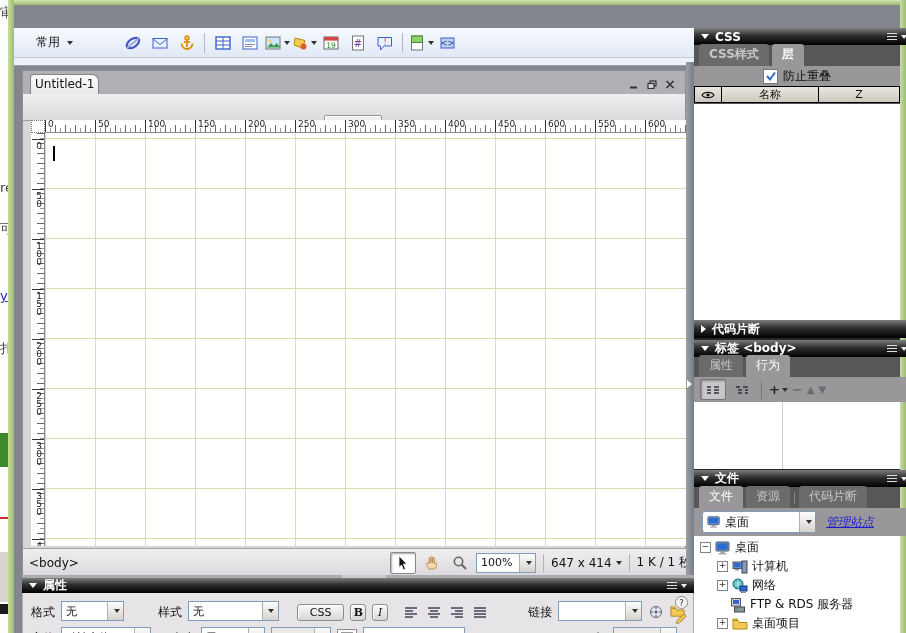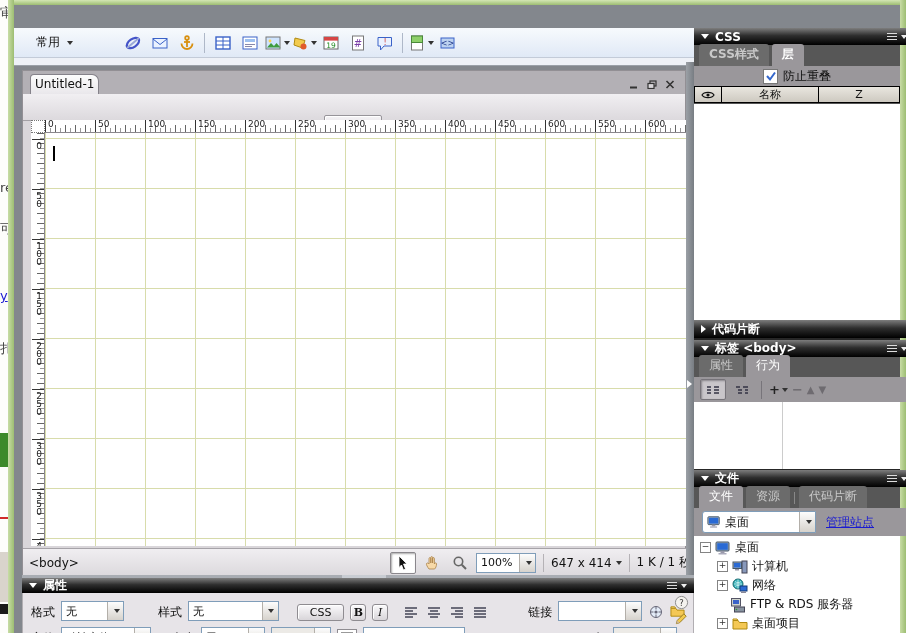--- a/index.html
+++ b/index.html
@@ -160,21 +160,21 @@
   .tgsep{width:1px;height:18px;background:#77747a;margin:0 3px;}
   .tgtxt{font-size:13px;font-weight:bold;color:#222;display:flex;align-items:center;}
   .tgtxt.dim{color:#6e6b70;font-size:10px;}
   #tag-list{top:374px;height:67px;background:#fff;}
   #tag-list::after{content:"";position:absolute;left:88px;top:0;bottom:0;width:1px;background:#ccc;}
   #files-head{top:442px;height:17px;}
   #files-tabs{top:459px;height:21px;}
   #files-site{top:480px;height:28px;display:flex;align-items:center;gap:10px;padding:0 8px;}
   #site-combo{width:112px;height:20px;border-radius:3px 0 0 3px;}
   #site-combo .val{display:flex;align-items:center;gap:4px;font-size:12px;}
-  #manage-link{color:#1b1bd1;text-decoration:underline;white-space:nowrap;}
+  #manage-link{color:#1b1bd1;text-decoration:underline;white-space:nowrap;font-style:italic;}
   #file-tree{top:508px;height:97px;background:#fff;overflow:hidden;padding-top:2px;}
   .tree-row{display:flex;align-items:center;height:19px;gap:4px;}
   .texp{width:9px;height:9px;border:1px solid #848484;background:#fff;font-size:9px;line-height:7px;
     text-align:center;flex:none;color:#333;}
   .texp.none{border:none;background:transparent;}
   .tlabel{white-space:nowrap;font-size:12px;}
 
   svg.ic{display:block;}
 </style>
 </head>

